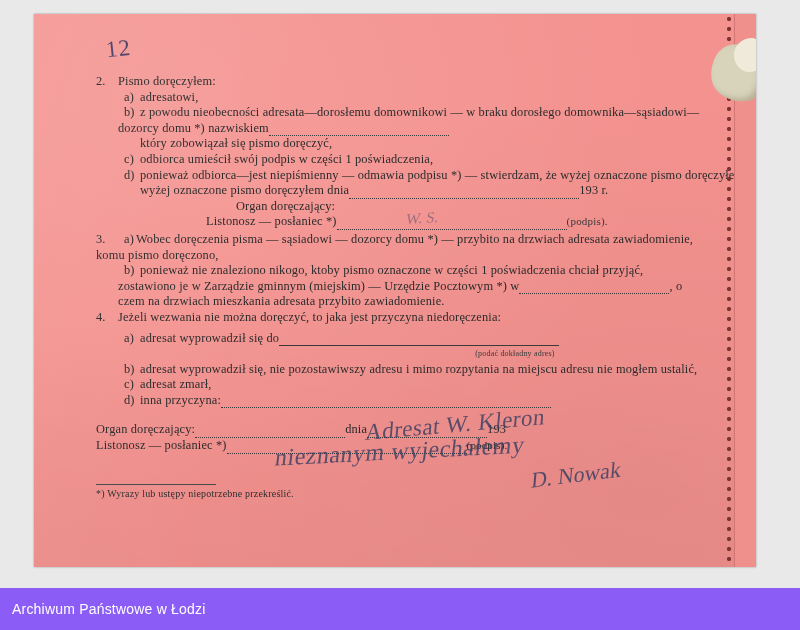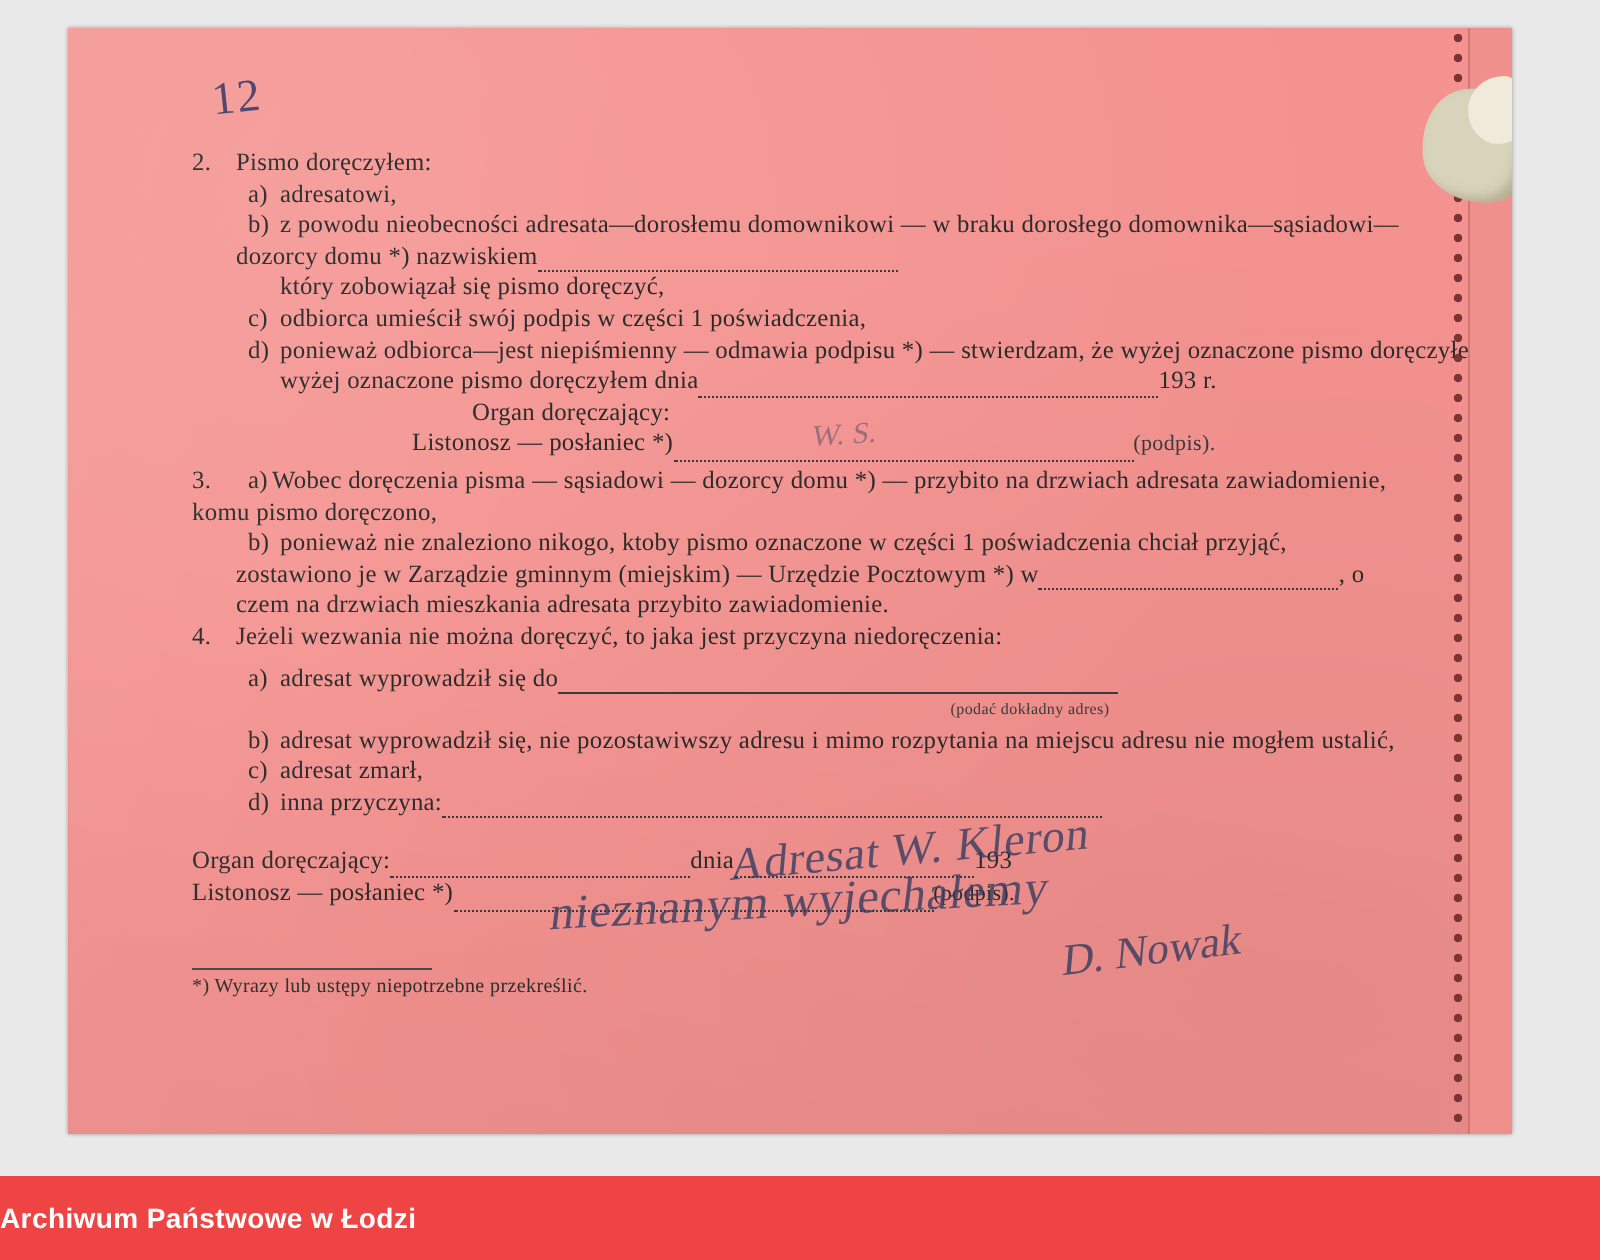--- a/index.html
+++ b/index.html
@@ -223,29 +223,29 @@
     transform: rotate(-7deg) skewX(-12deg);
   }
 
   
   #archive-banner {
     position: absolute;
     left: 0;
     bottom: 0;
     width: 800px;
     height: 42px;
-    background: #ef4444;
+    background: #8b5cf6;
     color: #ffffff;
     display: flex;
     align-items: center;
+    padding-left: 12px;
     box-sizing: border-box;
     font-family: "Liberation Sans", sans-serif;
     font-size: 14px;
     letter-spacing: 0.2px;
-    font-weight: bold;
   }
 </style>
 </head>
 <body>
 
 <div id="page">
 
   <div id="scan-bg"></div>
 
   <div id="card">

